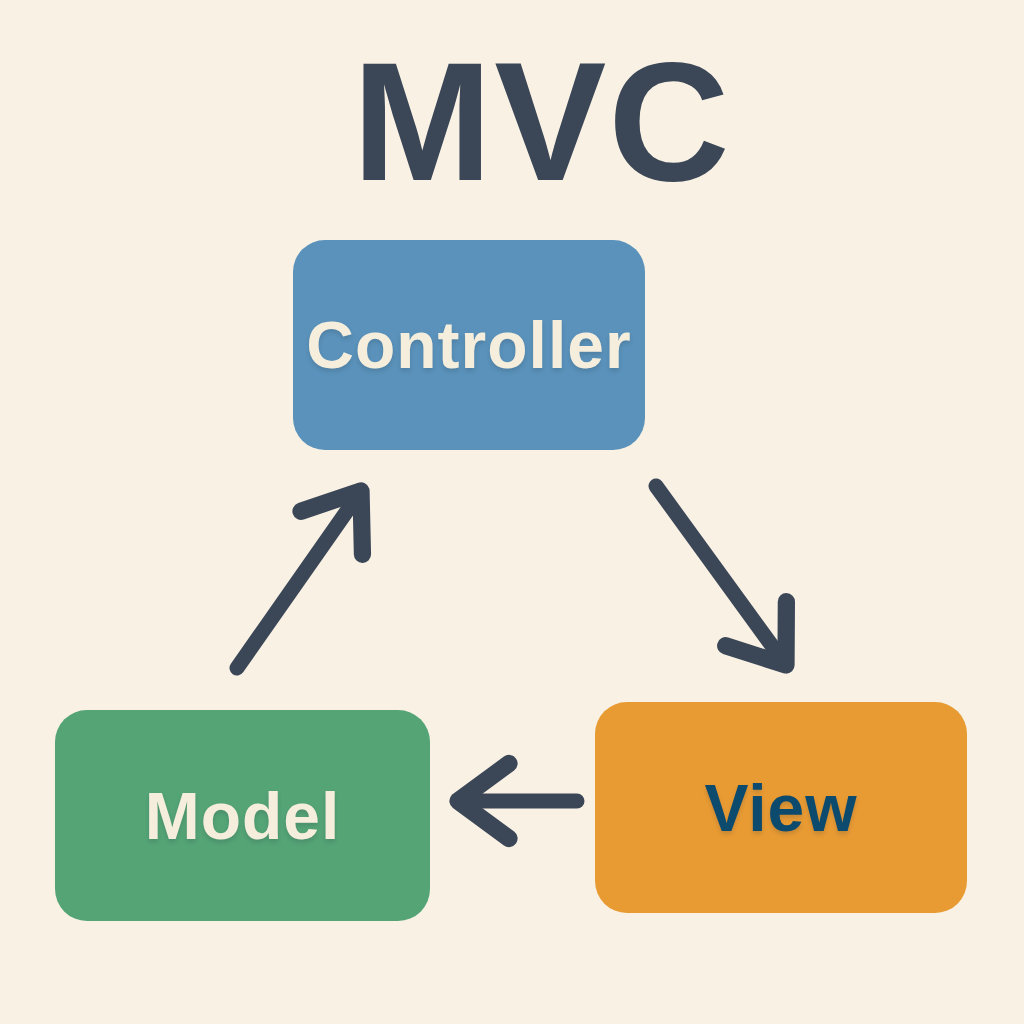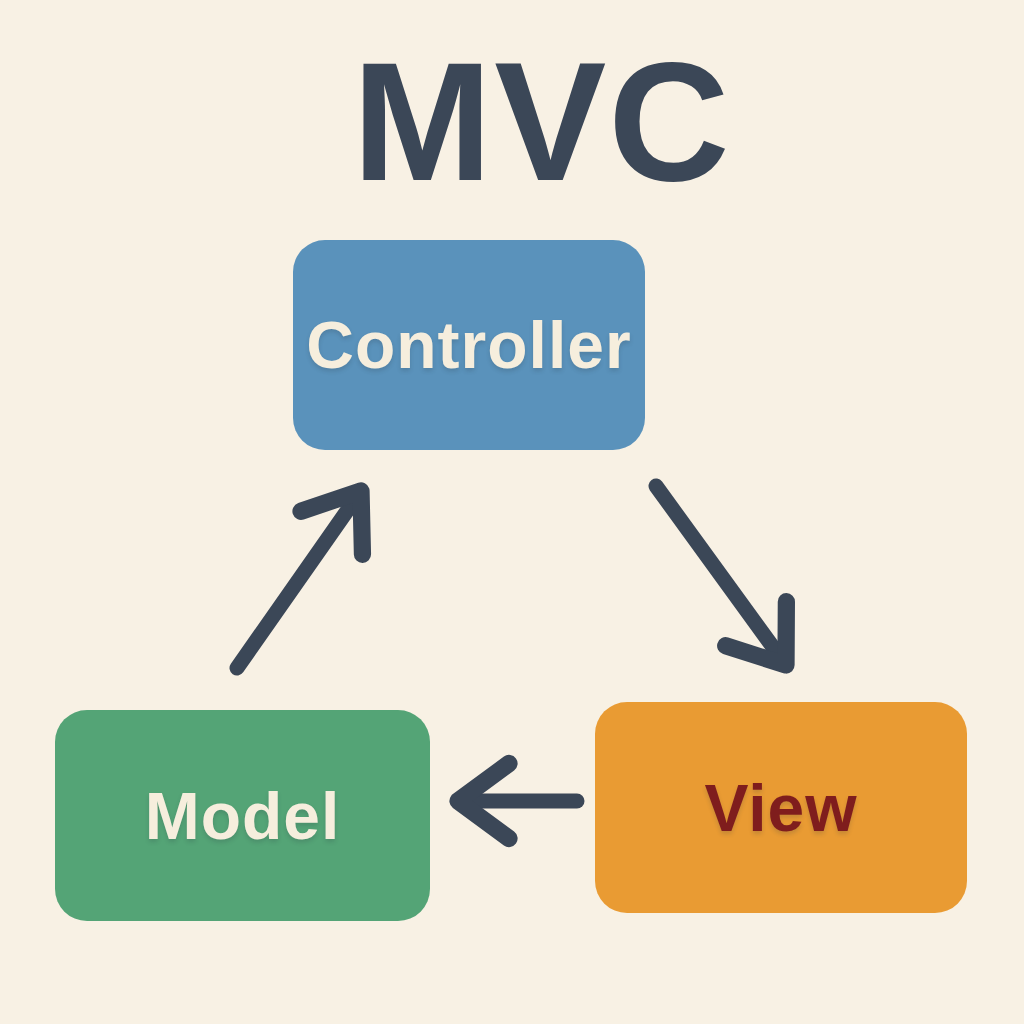--- a/index.html
+++ b/index.html
@@ -94,17 +94,17 @@
   </svg>
 
   <div class="node node-controller" style="background-color: rgb(90, 146, 187); color: rgb(246, 238, 221);">
     <span>Controller</span>
   </div>
 
   <div class="node node-model" style="background-color: rgb(84, 164, 118); color: rgb(246, 238, 221);">
     <span>Model</span>
   </div>
 
-  <div class="node node-view" style="background-color: rgb(233, 155, 51); color: #7f1d1d;">
+  <div class="node node-view" style="background-color: rgb(233, 155, 51); color: #0c4a6e;">
     <span>View</span>
   </div>
 
 </div>
 
 </body></html>

